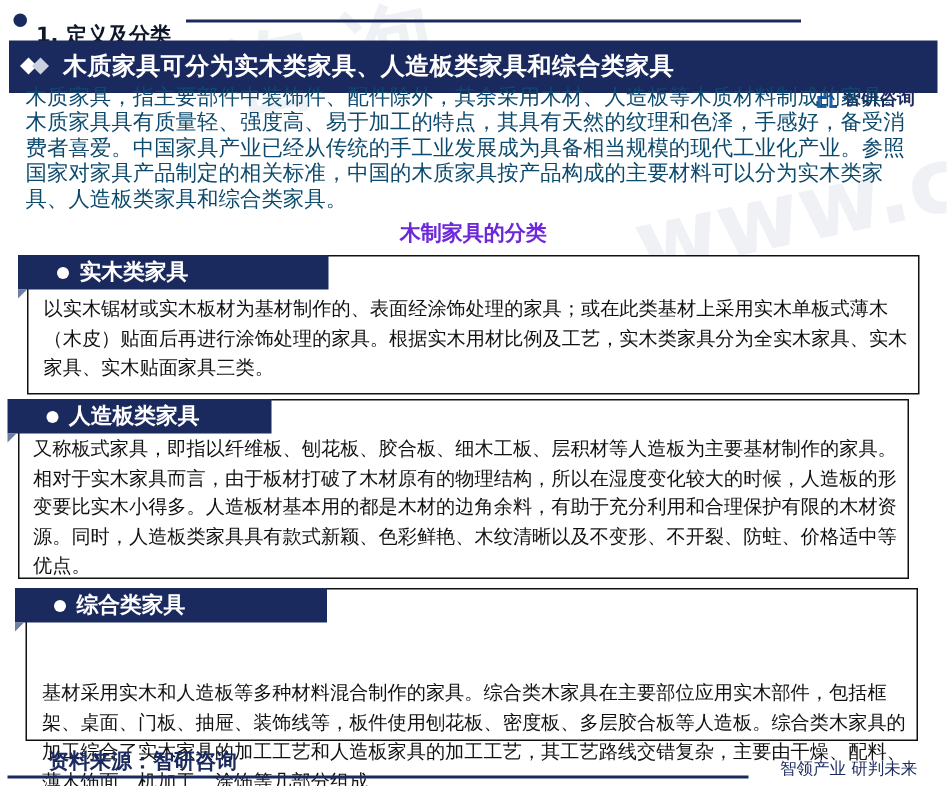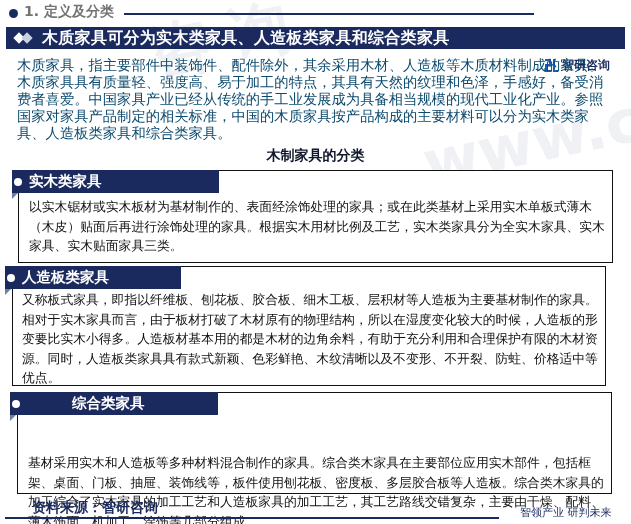--- a/index.html
+++ b/index.html
@@ -3,38 +3,38 @@
 <meta charset="utf-8">
 <style>
   * { box-sizing: border-box; margin: 0; padding: 0; }
   html, body { width: 631px; height: 524px; background: #ffffff; overflow: hidden; }
   body { position: relative; font-family: "DejaVu Sans", "Liberation Sans", sans-serif; color: #111; }
 
   .watermark { position: absolute; color: rgba(190,200,215,0.25); font-size: 60px; font-weight: bold; pointer-events: none; transform: rotate(-12deg); }
 
   .top-row { position: absolute; left: 0; top: 0; width: 631px; height: 26px; }
   .top-dot { position: absolute; left: 9px; top: 9px; width: 9px; height: 9px; border-radius: 50%; background: #1b2a5e; }
-  .top-title { position: absolute; left: 24px; top: 3px; font-size: 14px; font-weight: bold; color: #737373; }
+  .top-title { position: absolute; left: 24px; top: 15px; font-size: 14px; font-weight: bold; color: #0f172a; }
   .top-line { position: absolute; left: 124px; top: 13px; width: 410px; height: 1.5px; background: #1b2a5e; }
   .logo { position: absolute; left: 545px; top: 21px; display: flex; align-items: center; gap: 4px; margin-top: 36px; }
   .logo-icon { width: 13px; height: 13px; position: relative; }
   .logo-icon span { position: absolute; background: #1f5fb0; }
   .logo-text { font-size: 12px; font-weight: bold; color: #1b2a5e; }
 
-  .title-bar { position: absolute; left: 6px; top: 27px; width: 619px; height: 22px; background: #1b2a5e; display: flex; align-items: center; }
+  .title-bar { position: absolute; left: 6px; top: 27px; width: 619px; height: 35px; background: #1b2a5e; display: flex; align-items: center; }
   .diamonds { width: 30px; height: 25px; position: relative; margin-left: 6px; }
   .diamonds i { position: absolute; top: 8px; width: 8px; height: 8px; background: #fff; transform: rotate(45deg); }
   .title-text { color: #fff; font-size: 16px; font-weight: bold; margin-left: 0px; letter-spacing: 0.3px; }
 
   .intro { position: absolute; left: 17px; top: 57px; width: 600px; font-size: 14.3px; line-height: 17px; color: #0c4a6e; }
 
-  .sub-title { position: absolute; left: 0; top: 147px; width: 631px; text-align: center; font-size: 14px; font-weight: bold; color: #0f172a; }
+  .sub-title { position: absolute; left: 0; top: 147px; width: 631px; text-align: center; font-size: 14px; font-weight: bold; color: #6d28d9; }
 
   .cat-box { position: absolute; border: 1.5px solid #111; background: #fff; }
-  .cat-tab { position: absolute; height: 23px; background: #1b2a5e; display: flex; align-items: center; padding-left: 2px; }
+  .cat-tab { position: absolute; height: 23px; background: #1b2a5e; display: flex; align-items: center; padding-left: 26px; }
   .cat-tab::after { content: ""; position: absolute; left: 0; bottom: -6px; width: 0; height: 0; border-top: 6px solid #6e7fa3; border-right: 6px solid transparent; }
   .cat-dot { width: 8px; height: 8px; border-radius: 50%; background: #fff; margin-right: 7px; }
   .cat-label { color: #fff; font-size: 14.5px; font-weight: bold; }
   .cat-body { position: absolute; font-size: 12.8px; line-height: 19.5px; color: #111; }
 
   .source { position: absolute; left: 32px; top: 499px; font-size: 14px; font-weight: bold; color: #1b2a5e; }
   .bottom-line { position: absolute; left: 5px; top: 517px; width: 494px; height: 1.5px; background: #1b2a5e; }
   .slogan { position: absolute; left: 520px; top: 505px; font-size: 11px; font-weight: normal; color: #1b2a5e; }
 </style>
 </head>
@@ -81,21 +81,21 @@
 <div class="cat-body" style="left:29px; top:197px; width:580px;">以实木锯材或实木板材为基材制作的、表面经涂饰处理的家具；或在此类基材上采用实木单板式薄木（木皮）贴面后再进行涂饰处理的家具。根据实木用材比例及工艺，实木类家具分为全实木家具、实木家具、实木贴面家具三类。</div>
 
 <div class="cat-box" style="left:12px; top:266px; width:594px; height:120px;"></div>
 <div class="cat-tab" style="left:5px; top:266px; width:176px;">
   <div class="cat-dot"></div>
   <span class="cat-label">人造板类家具</span>
 </div>
 <div class="cat-body" style="left:22px; top:290px; width:578px;">又称板式家具，即指以纤维板、刨花板、胶合板、细木工板、层积材等人造板为主要基材制作的家具。相对于实木家具而言，由于板材打破了木材原有的物理结构，所以在湿度变化较大的时候，人造板的形变要比实木小得多。人造板材基本用的都是木材的边角余料，有助于充分利用和合理保护有限的木材资源。同时，人造板类家具具有款式新颖、色彩鲜艳、木纹清晰以及不变形、不开裂、防蛀、价格适中等优点。</div>
 
 <div class="cat-box" style="left:17px; top:392px; width:595px; height:102px;"></div>
-<div class="cat-tab" style="left:10px; top:392px; width:208px;gap:45px;">
+<div class="cat-tab" style="left:10px; top:392px; width:208px;">
   <div class="cat-dot"></div>
   <span class="cat-label">综合类家具</span>
 </div>
 <div class="cat-body" style="left:28px; top:417px; width:578px;margin-top:36px;">基材采用实木和人造板等多种材料混合制作的家具。综合类木家具在主要部位应用实木部件，包括框架、桌面、门板、抽屉、装饰线等，板件使用刨花板、密度板、多层胶合板等人造板。综合类木家具的加工综合了实木家具的加工工艺和人造板家具的加工工艺，其工艺路线交错复杂，主要由干燥、配料、薄木饰面、机加工、涂饰等几部分组成。</div>
 
 <div class="source">资料来源：智研咨询</div>
 <div class="bottom-line"></div>
 <div class="slogan">智领产业 研判未来</div>
 
 </body></html>

